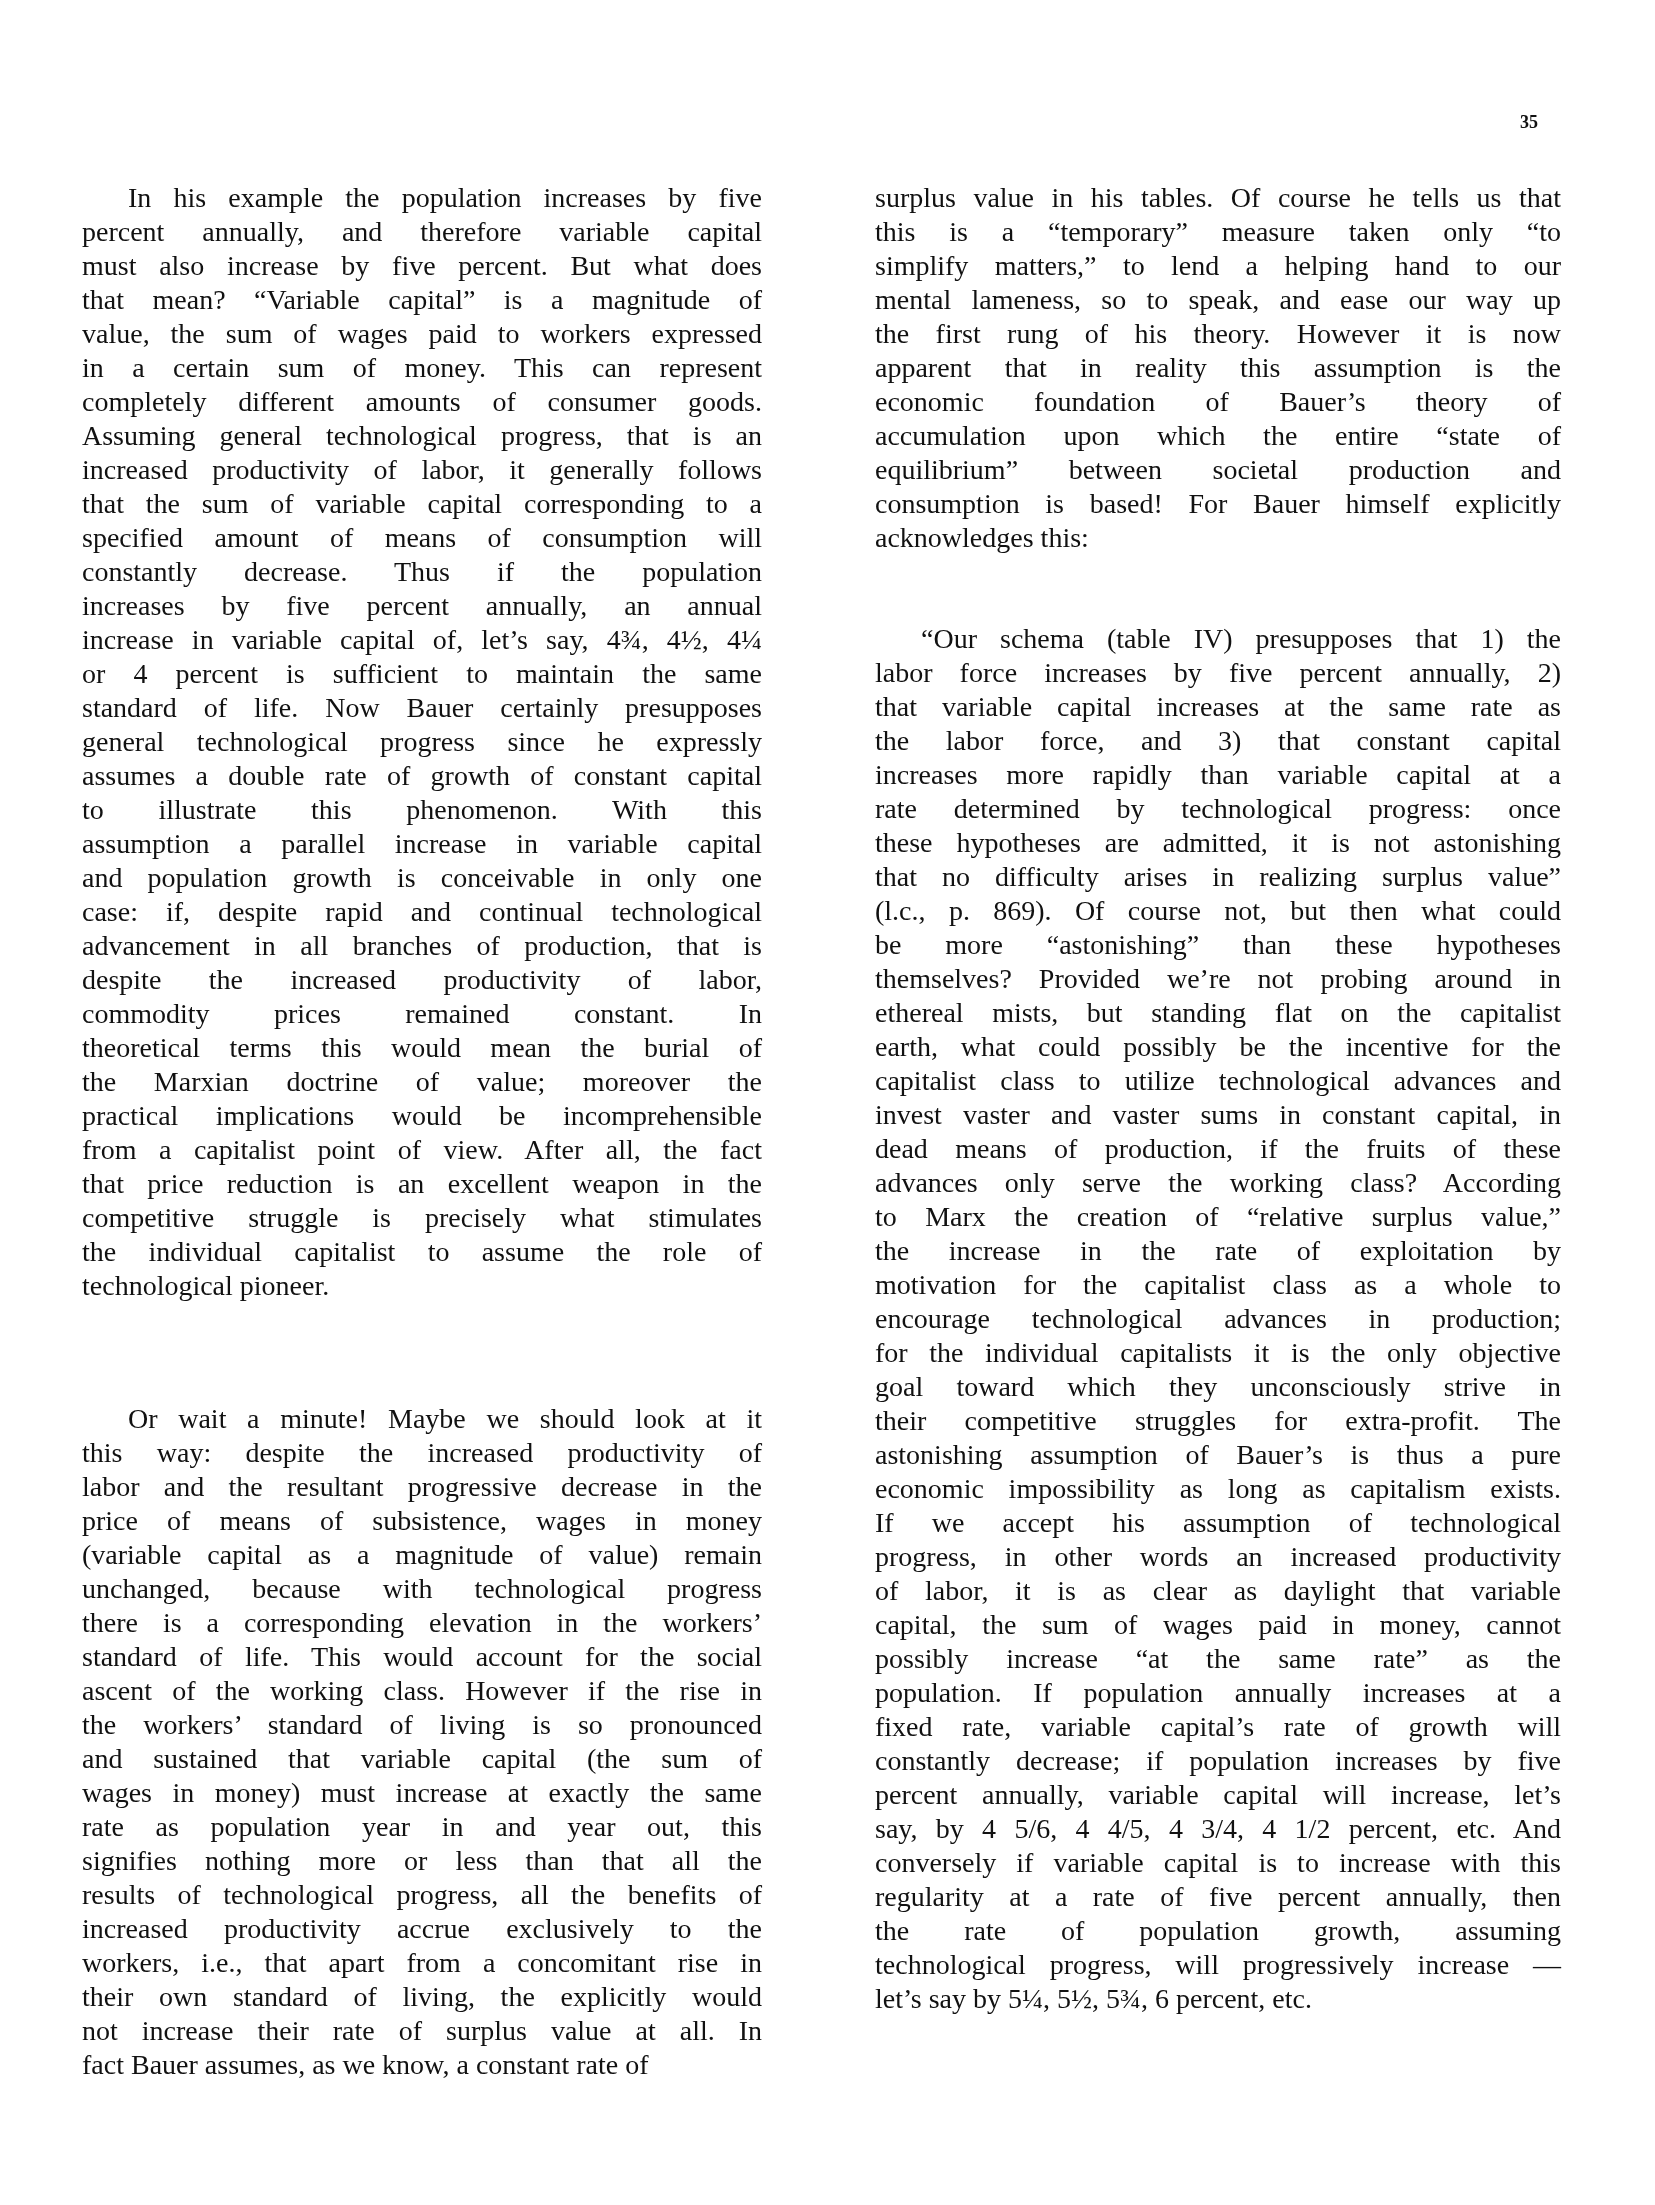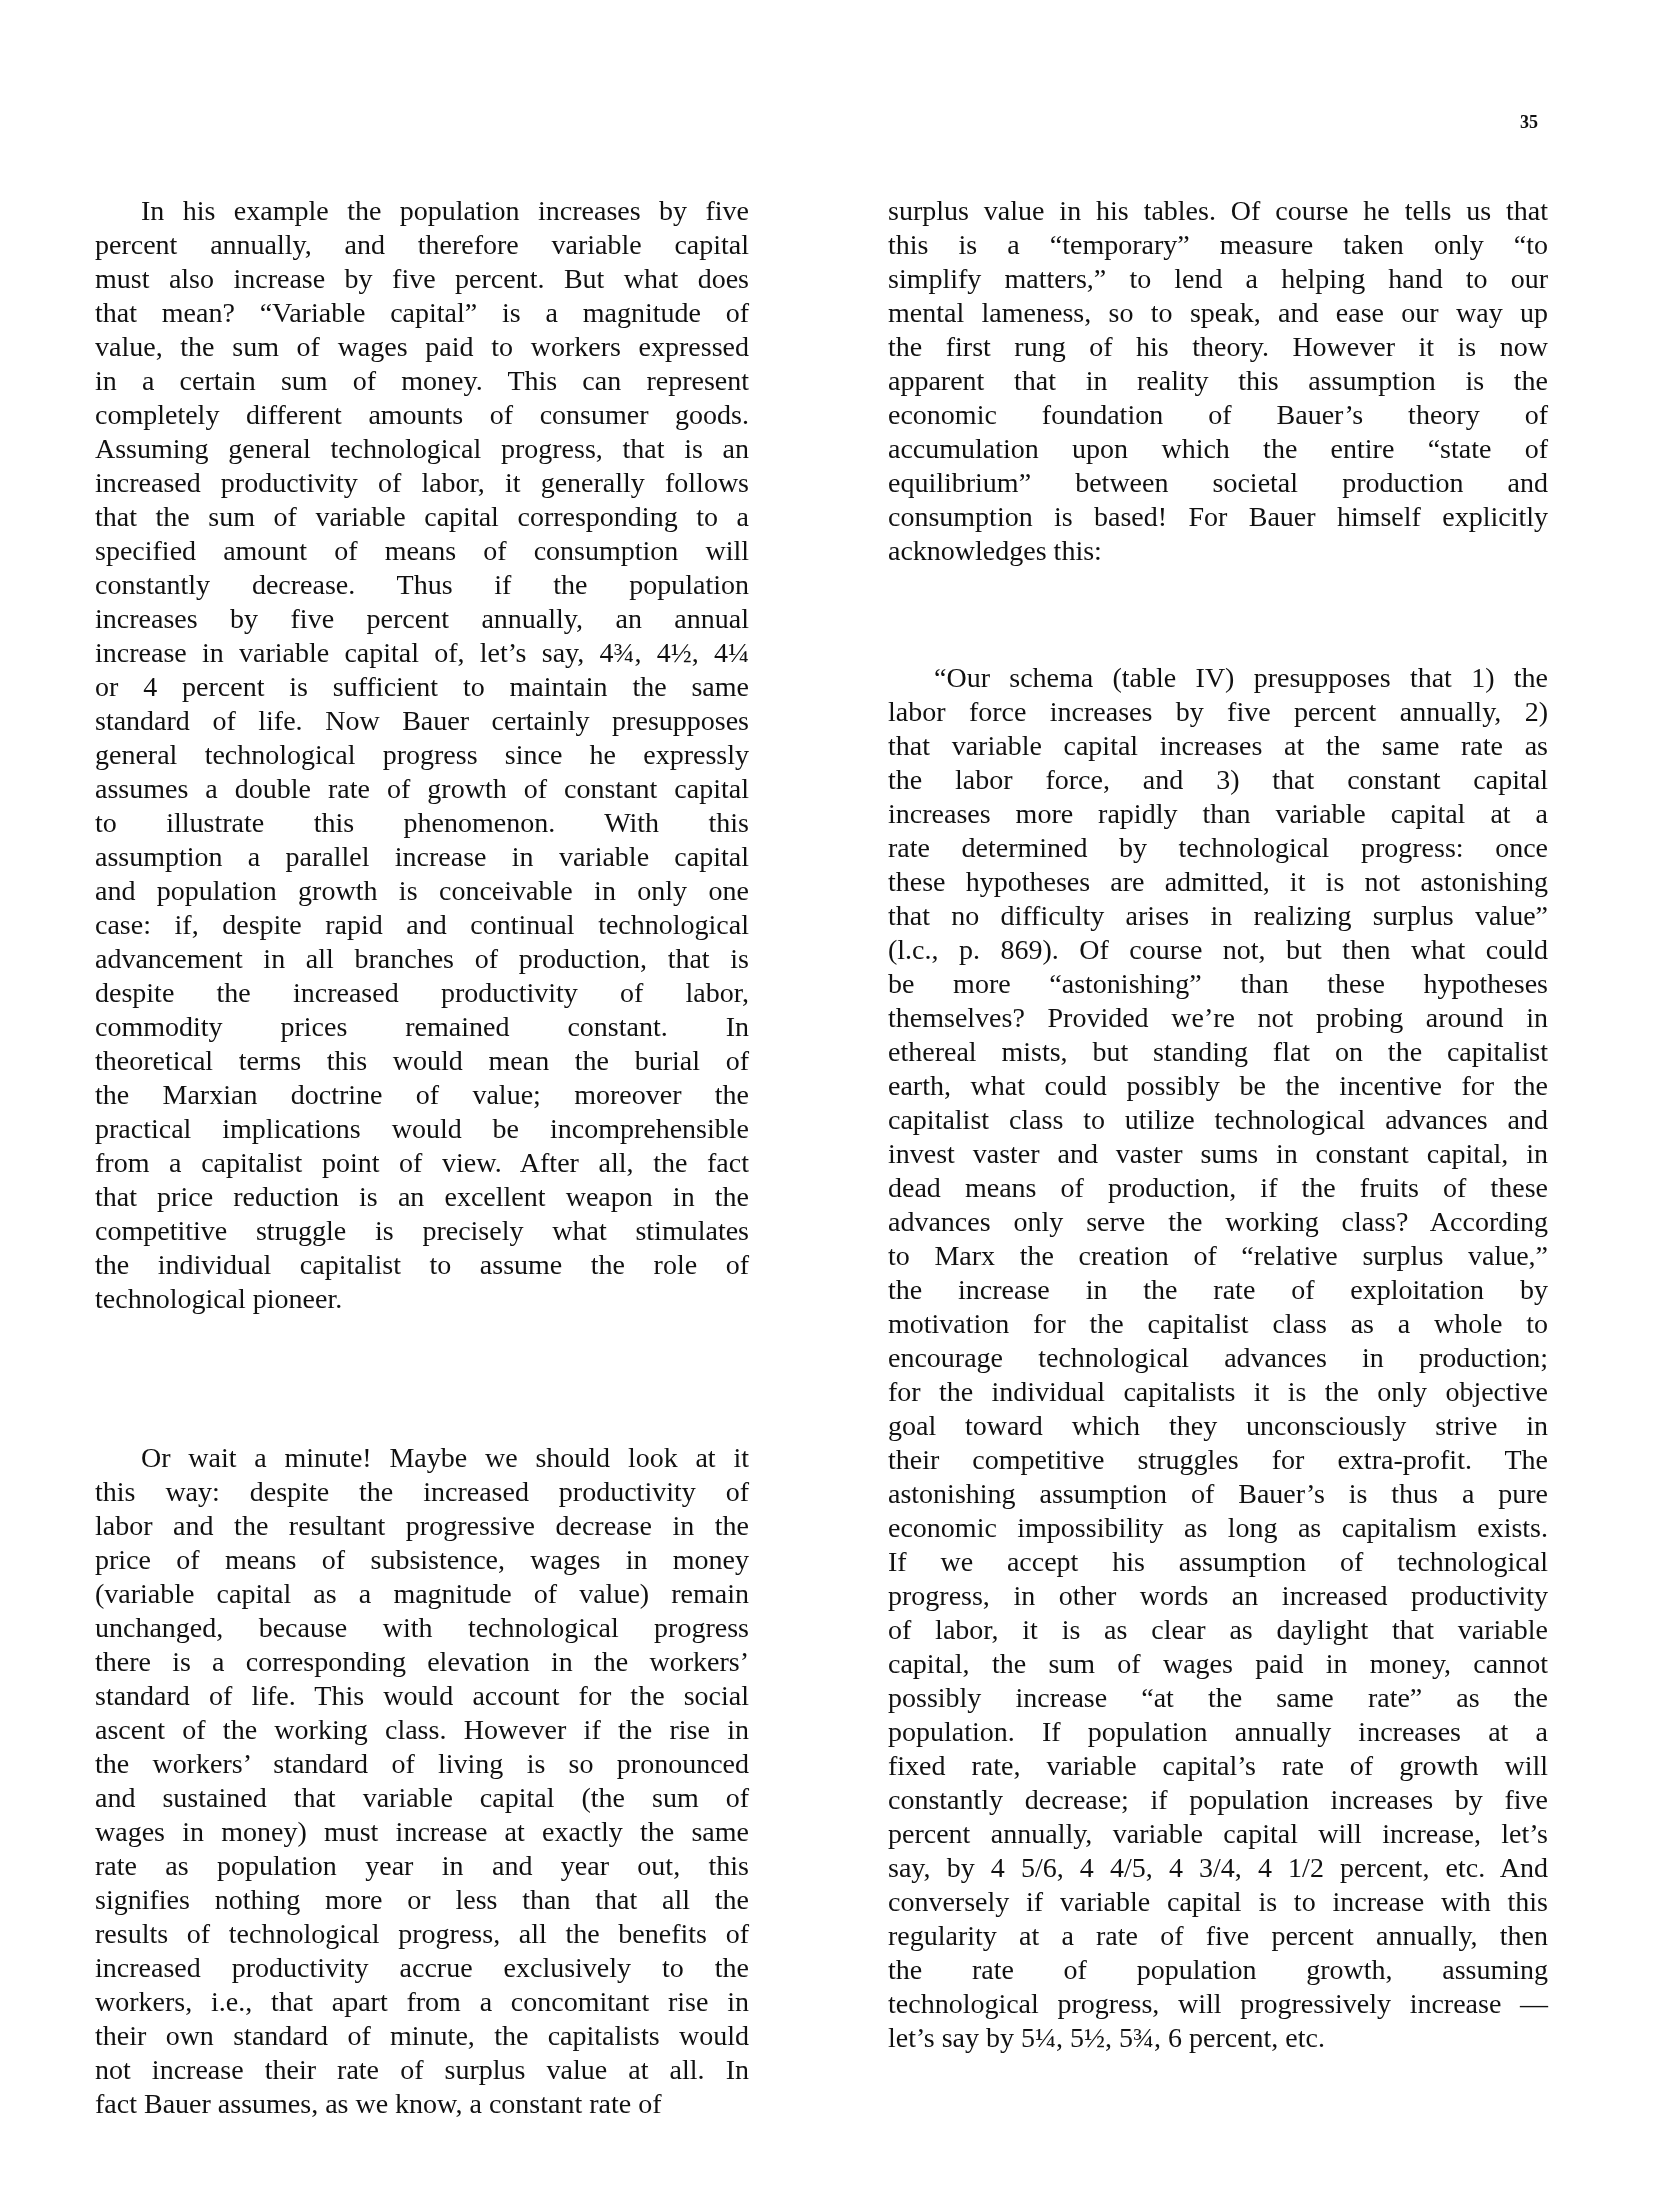--- a/index.html
+++ b/index.html
@@ -2,21 +2,21 @@
 <html style="font-size:11px"><head>
 <meta charset="utf-8">
 <style>
   html, body { margin: 0; padding: 0; background: #ffffff; }
   body { width: 1656px; height: 2205px; position: relative; overflow: hidden;
          font-family: "Liberation Serif", "DejaVu Serif", serif; color: #111111; }
   .page-number { position: absolute; left: 1520px; top: 106px; font-size: 18px; font-weight: bold; line-height: 33px; }
   .col { position: absolute; }
   .col-left { left: 79px; top: 178px; width: 686px; }
   .col-right { left: 872px; top: 178px; width: 692px; }
-  .para { margin: 16px; }
+  .para { margin: 3px; }
   .line { display: block; height: 34px; line-height: 34px; font-size: 28px;
           text-align: justify; text-align-last: justify; white-space: nowrap; overflow: visible; }
   .line.last { text-align-last: left; }
   .line.indent { padding-left: 46px; }
   .gap-left { height: 93px; }
   .gap-right { height: 61px; }
   b { font-weight: normal; }
 </style>
 </head>
 <body>
@@ -71,21 +71,21 @@
       <span class="line">standard of life. This would account for the social</span>
       <span class="line">ascent of the working class. However if the rise in</span>
       <span class="line">the workers’ standard of living is so pronounced</span>
       <span class="line">and sustained that variable capital (the sum of</span>
       <span class="line">wages in money) must increase at exactly the same</span>
       <span class="line">rate as population year in and year out, this</span>
       <span class="line">signifies nothing more or less than that all the</span>
       <span class="line">results of technological progress, all the benefits of</span>
       <span class="line">increased productivity accrue exclusively to the</span>
       <span class="line">workers, i.e., that apart from a concomitant rise in</span>
-      <span class="line">their own standard of minute, the capitalists would</span>
+      <span class="line">their own standard of living, the explicitly would</span>
       <span class="line">not increase their rate of surplus value at all. In</span>
       <span class="line last">fact Bauer assumes, as we know, a constant rate of</span>
     </div>
   </div>
 <div class="col col-right" id="col-right">
     <div class="para">
       <span class="line">surplus value in his tables. Of course he tells us that</span>
       <span class="line">this is a “temporary” measure taken only “to</span>
       <span class="line">simplify matters,” to lend a helping hand to our</span>
       <span class="line">mental lameness, so to speak, and ease our way up</span>

